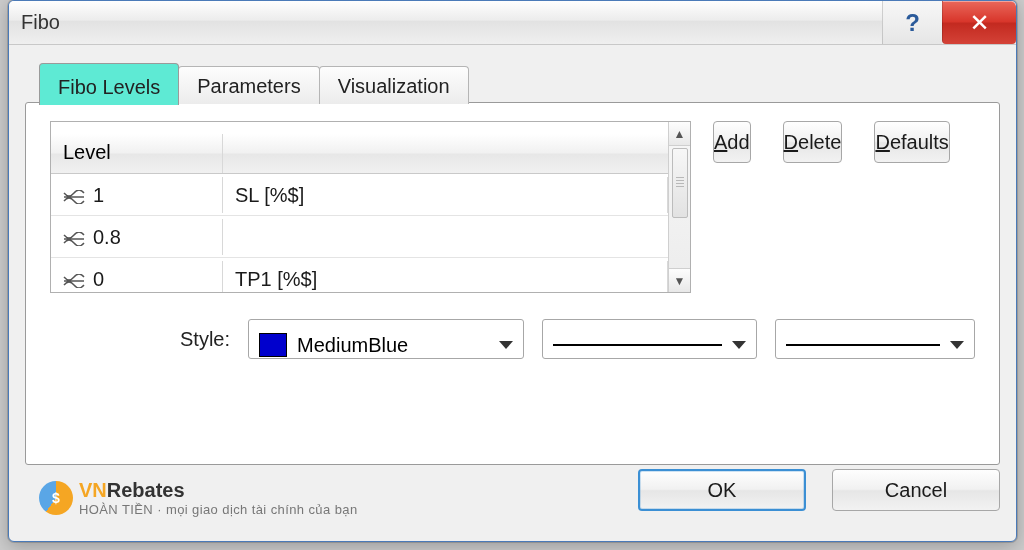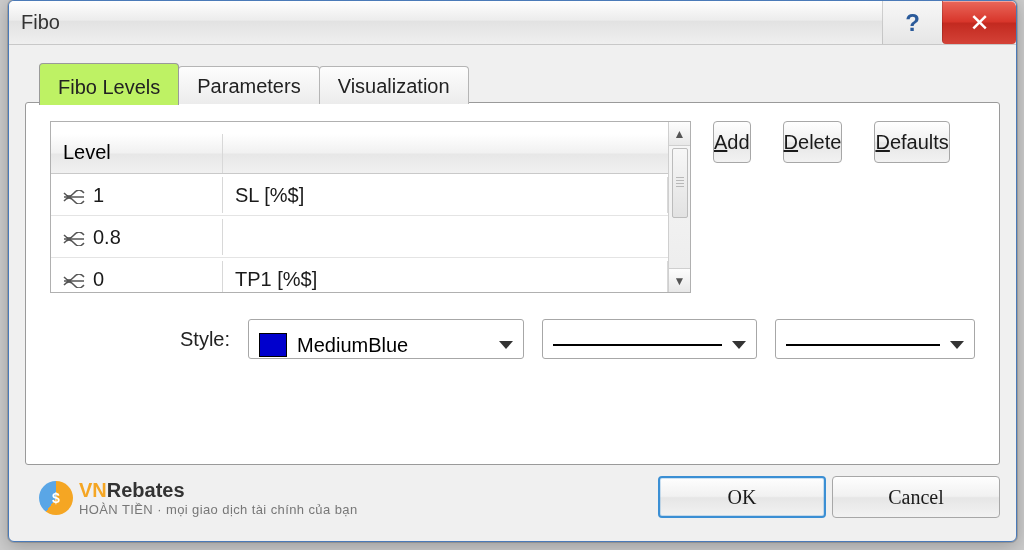--- a/index.html
+++ b/index.html
@@ -83,21 +83,21 @@
     border: 1px solid #b5b5b5;
     border-bottom: none;
     background: linear-gradient(#fdfdfd,#ececec);
     border-radius: 4px 4px 0 0;
     color:#222;
     margin-right: -1px;
     position: relative;
     top: 1px;
   }
   .tab.active {
-    background: #bef264;
+    background: #5eead4;
     padding-top: 12px;
     border-color:#9a9a9a;
     z-index: 3;
     top: 2px;
   }
 
   .tabpanel {
     position: absolute;
     left: 0; right: 0; top: 43px; bottom: 62px;
     border: 1px solid #9a9a9a;
@@ -229,24 +229,23 @@
     background: #1414c8;
     border:1px solid #000;
   }
   .line-sample {
     flex:1; height:2px; background:#000;
   }
 
   
   .footer {
     position: absolute;
-    right: 0; bottom: 9px;
-    display: flex;
-    gap: 6px;
-    font-family: Liberation Serif, serif;
+    right: 0; bottom: 16px;
+    display: flex;
+    gap: 26px;
   }
   .footer .xp-button { width: 168px; }
   .footer .xp-button.default {
     border: 2px solid #3b8fd4;
     box-shadow: 0 0 0 1px rgba(59,143,212,.25) inset;
   }
 
   
   .watermark {
     position: absolute;

